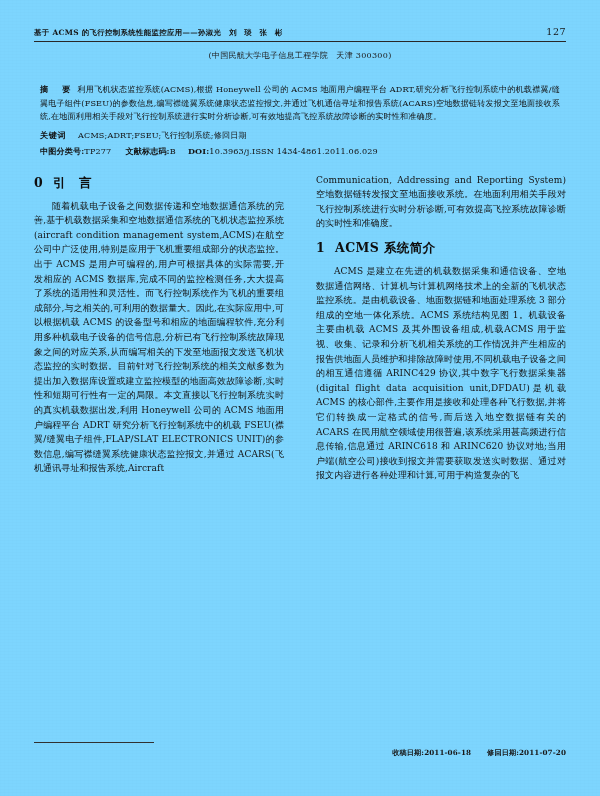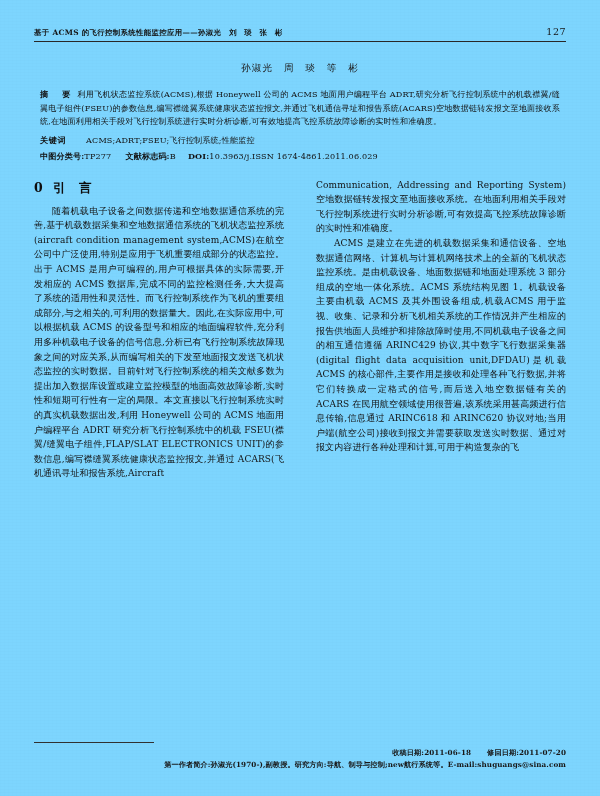--- a/index.html
+++ b/index.html
@@ -87,21 +87,21 @@
   .affil {
     text-align: center;
     font-size: 8px;
     margin-top: 8px;
     letter-spacing: 0.3px;
     color: #222;
   }
 
   
   .abstract {
-    margin-top: 13px;
+    margin-top: 22px;
     font-size: 8.1px;
     line-height: 13.6px;
     text-align: justify;
     letter-spacing: 0.15px;
     color: #151515;
     padding: 0 6px 0 6px;
   }
   .abstract .lbl {
     font-weight: bold;
     letter-spacing: 3px;
@@ -110,21 +110,21 @@
   .abstract p { margin: 0; text-indent: 0; }
 
   .kw {
     margin-top: 5px;
     font-size: 8.1px;
     line-height: 13.4px;
     letter-spacing: 0.15px;
     padding: 0 6px;
     color: #151515;
   }
-  .kw .lbl { font-weight: bold; margin-right: 20px; letter-spacing: 0.6px;}
+  .kw .lbl { font-weight: bold; margin-right: 12px; letter-spacing: 0.6px;}
   .clsline {
     margin-top: 3px;
     font-size: 8.1px;
     line-height: 13.4px;
     padding: 0 6px;
     color: #151515;
     letter-spacing: 0.15px;
   }
   .clsline .lbl { font-weight: bold; text-align: center; }
   .clsline .gap { display:inline-block; width: 14px; }
@@ -188,53 +188,55 @@
   <div class="content">
 
     <div class="runhead">
       <div class="runhead-left">
         <span>基于 ACMS 的飞行控制系统性能监控应用——孙淑光</span><span class="rh-authors">刘 琰 张 彬</span>
       </div>
       <div class="runhead-right">127</div>
     </div>
     <div class="rule-top"></div>
 
-    <div class="authors">孙淑光　周　琰　等　彬</div>
+    <div class="affil">(中国民航大学电子信息工程学院　天津 300300)</div>
 
     <div class="abstract">
       <p><span class="lbl">摘　要</span><span>利用飞机状态监控系统(ACMS),根据 Honeywell 公司的 ACMS 地面用户编程平台 ADRT,研究分析飞行控制系统中的机载襟翼/缝翼电子组件(FSEU)的参数信息,编写襟缝翼系统健康状态监控报文,并通过飞机通信寻址和报告系统(ACARS)空地数据链转发报文至地面接收系统,在地面利用相关手段对飞行控制系统进行实时分析诊断,可有效地提高飞控系统故障诊断的实时性和准确度。</span></p>
     </div>
 
     <div class="kw">
-      <span class="lbl">关键词</span><span>ACMS;ADRT;FSEU;飞行控制系统;性能监控</span>
+      <span class="lbl">关键词</span><span>ACMS;ADRT;FSEU;飞行控制系统;修回日期</span>
     </div>
 
     <div class="clsline">
-      <span class="lbl">中图分类号:</span><span>TP277</span><span class="gap"></span><span class="lbl">文献标志码:</span><span>B</span><span class="gap2"></span><span class="lbl">DOI:</span><span>10.3963/j.ISSN 1674-4861.2011.06.029</span>
+      <span class="lbl">中图分类号:</span><span>TP277</span><span class="gap"></span><span class="lbl">文献标志码:</span><span>B</span><span class="gap2"></span><span class="lbl">DOI:</span><span>10.3963/j.ISSN 1434-4861.2011.06.029</span>
     </div>
 
     <div class="columns">
 
       <div class="col">
         <div class="sec-h">
           <span class="num">0</span><span>引　言</span>
         </div>
         <p class="ind">随着机载电子设备之间数据传递和空地数据通信系统的完善,基于机载数据采集和空地数据通信系统的飞机状态监控系统(aircraft condition management system,ACMS)在航空公司中广泛使用,特别是应用于飞机重要组成部分的状态监控。出于 ACMS 是用户可编程的,用户可根据具体的实际需要,开发相应的 ACMS 数据库,完成不同的监控检测任务,大大提高了系统的适用性和灵活性。而飞行控制系统作为飞机的重要组成部分,与之相关的,可利用的数据量大。因此,在实际应用中,可以根据机载 ACMS 的设备型号和相应的地面编程软件,充分利用多种机载电子设备的信号信息,分析已有飞行控制系统故障现象之间的对应关系,从而编写相关的下发至地面报文发送飞机状态监控的实时数据。目前针对飞行控制系统的相关文献多数为提出加入数据库设置或建立监控模型的地面高效故障诊断,实时性和短期可行性有一定的局限。本文直接以飞行控制系统实时的真实机载数据出发,利用 Honeywell 公司的 ACMS 地面用户编程平台 ADRT 研究分析飞行控制系统中的机载 FSEU(襟翼/缝翼电子组件,FLAP/SLAT ELECTRONICS UNIT)的参数信息,编写襟缝翼系统健康状态监控报文,并通过 ACARS(飞机通讯寻址和报告系统,Aircraft</p>
       </div>
 
       <div class="col">
         <p>Communication, Addressing and Reporting System)空地数据链转发报文至地面接收系统。在地面利用相关手段对飞行控制系统进行实时分析诊断,可有效提高飞控系统故障诊断的实时性和准确度。</p>
+        <div class="sec-h" style="margin-top:9px;">
+          <span class="num">1</span><span>ACMS 系统简介</span>
+        </div>
         <p class="ind">ACMS 是建立在先进的机载数据采集和通信设备、空地数据通信网络、计算机与计算机网络技术上的全新的飞机状态监控系统。是由机载设备、地面数据链和地面处理系统 3 部分组成的空地一体化系统。ACMS 系统结构见图 1。机载设备主要由机载 ACMS 及其外围设备组成,机载ACMS 用于监视、收集、记录和分析飞机相关系统的工作情况并产生相应的报告供地面人员维护和排除故障时使用,不同机载电子设备之间的相互通信遵循 ARINC429 协议,其中数字飞行数据采集器(digital flight data acquisition unit,DFDAU)是机载 ACMS 的核心部件,主要作用是接收和处理各种飞行数据,并将它们转换成一定格式的信号,而后送入地空数据链有关的 ACARS 在民用航空领域使用很普遍,该系统采用甚高频进行信息传输,信息通过 ARINC618 和 ARINC620 协议对地;当用户端(航空公司)接收到报文并需要获取发送实时数据、通过对报文内容进行各种处理和计算,可用于构造复杂的飞</p>
       </div>
 
     </div>
   </div>
 
   <div class="footnote">
     <div class="fn-rule"></div>
     <div class="fn-line">
       <span>收稿日期:</span><span>2011-06-18</span><span class="gap"></span><span>修回日期:</span><span>2011-07-20</span>
     </div>
-    <div class="fn-line sub">第一作者简介:孙淑光(1970-),副教授。研究方向:导航、制导与控制;new航行系统等。E-mail:shuguangs@sina.com</div>
   </div>
 
   <div class="scan-noise"></div>
 </div>
 
 </body></html>

